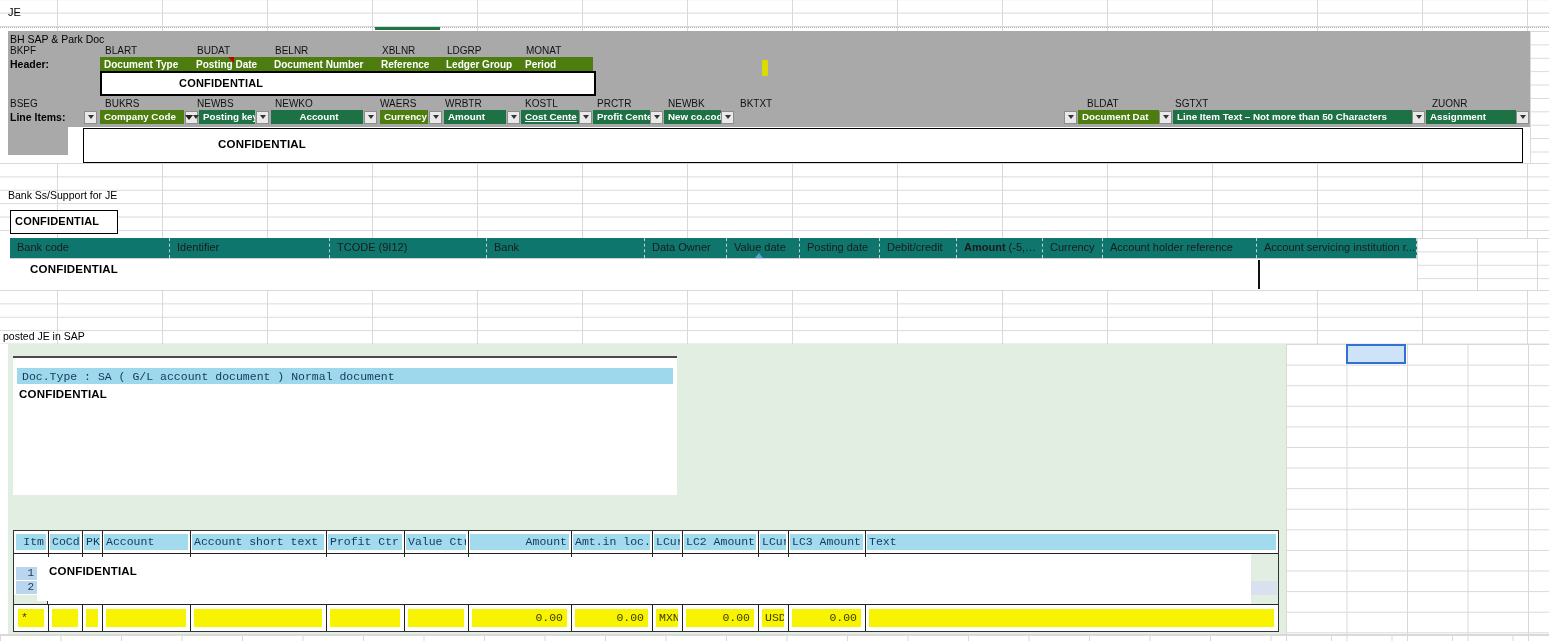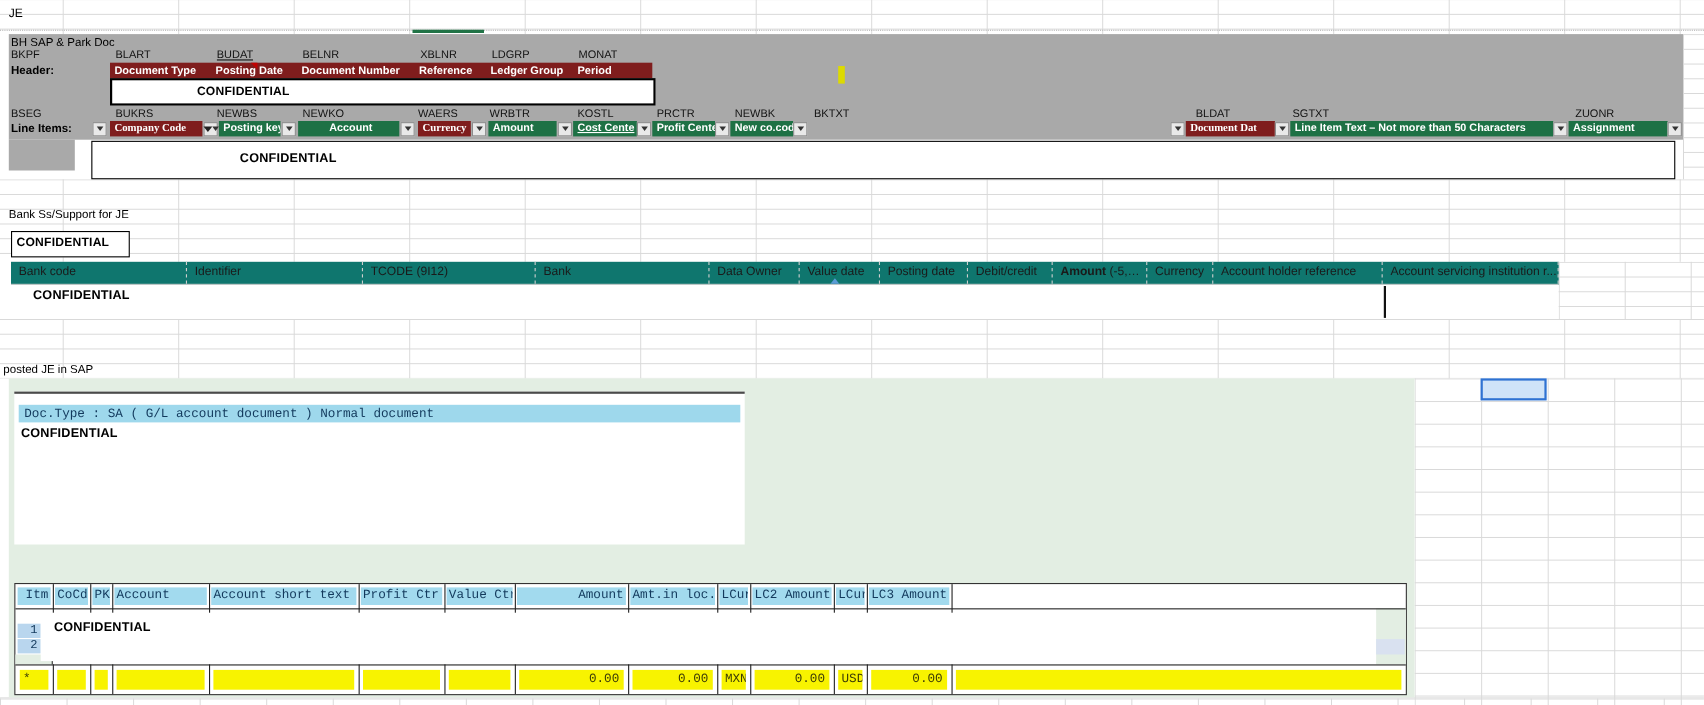--- a/index.html
+++ b/index.html
@@ -12,21 +12,21 @@
                            linear-gradient(to bottom,#d9d9d9 1px,transparent 1px);
           background-size:105px 13.4px;background-position:57px 0;}
   .grid-b{background-image:linear-gradient(to right,#d9d9d9 1px,transparent 1px),
                            linear-gradient(to bottom,#d9d9d9 1px,transparent 1px);
           background-size:60.5px 20.6px;}
   .lbl{font-size:11px;color:#000;}
   .code{font-size:10px;color:#111;}
   .conf{font-weight:bold;font-size:11px;color:#000;letter-spacing:.2px;}
   .confbox{background:#fff;border:2px solid #000;}
   .hdrcell{font-size:10px;font-weight:bold;color:#fff;}
-  .blue{background:#7f1d1d;font-family:Liberation Serif, serif;}
+  .blue{background:#4d7c0f;}
   .green{background:#1e7145;}
   .warn-text{color:#ffc000;}
   .dd{width:13px;height:13px;background:#e9e9e9;border:1px solid #8c8c8c;box-sizing:border-box;
       display:flex;align-items:center;justify-content:center;}
   .dd:after{content:"";width:0;height:0;border-left:3.5px solid transparent;
             border-right:3.5px solid transparent;border-top:4.5px solid #333;}
   .funnel{width:0;height:0;border-left:4px solid transparent;border-right:4px solid transparent;
           border-top:5px solid #222;margin-top:1px;}
   .bank-cell{font-size:11px;color:#1a1a1a;box-sizing:border-box;padding:3px 0 0 7px;
              border-right:1px dashed #cfcfcf;height:20px;}
@@ -126,20 +126,21 @@
       <div class="mono sapnavy cyan-cell nowrap" style="position: absolute; left: 90px; top: 3px; width: 84px; height: 16px; line-height: 16px; font-size: 11.5px; padding-left: 2px; padding-right: 2px; box-sizing: border-box; text-align: left;">Account</div>
       <div class="mono sapnavy cyan-cell nowrap" style="position: absolute; left: 178px; top: 3px; width: 132px; height: 16px; line-height: 16px; font-size: 11.5px; padding-left: 2px; padding-right: 2px; box-sizing: border-box; text-align: left;">Account short text</div>
       <div class="mono sapnavy cyan-cell nowrap" style="position: absolute; left: 314px; top: 3px; width: 74px; height: 16px; line-height: 16px; font-size: 11.5px; padding-left: 2px; padding-right: 2px; box-sizing: border-box; text-align: left;">Profit Ctr</div>
       <div class="mono sapnavy cyan-cell nowrap" style="position: absolute; left: 392px; top: 3px; width: 60px; height: 16px; line-height: 16px; font-size: 11.5px; padding-left: 2px; padding-right: 2px; box-sizing: border-box; text-align: left;">Value Ctr</div>
       <div class="mono sapnavy cyan-cell nowrap" style="position: absolute; left: 456px; top: 3px; width: 99px; height: 16px; line-height: 16px; font-size: 11.5px; padding-left: 2px; padding-right: 2px; box-sizing: border-box; text-align: right;">Amount</div>
       <div class="mono sapnavy cyan-cell nowrap" style="position: absolute; left: 559px; top: 3px; width: 77px; height: 16px; line-height: 16px; font-size: 11.5px; padding-left: 2px; padding-right: 2px; box-sizing: border-box; text-align: left;">Amt.in loc.cur.</div>
       <div class="mono sapnavy cyan-cell nowrap" style="position: absolute; left: 640px; top: 3px; width: 26px; height: 16px; line-height: 16px; font-size: 11.5px; padding-left: 2px; padding-right: 2px; box-sizing: border-box; text-align: left;">LCurr</div>
       <div class="mono sapnavy cyan-cell nowrap" style="position: absolute; left: 670px; top: 3px; width: 72px; height: 16px; line-height: 16px; font-size: 11.5px; padding-left: 2px; padding-right: 2px; box-sizing: border-box; text-align: right;">LC2 Amount</div>
       <div class="mono sapnavy cyan-cell nowrap" style="position: absolute; left: 746px; top: 3px; width: 26px; height: 16px; line-height: 16px; font-size: 11.5px; padding-left: 2px; padding-right: 2px; box-sizing: border-box; text-align: left;">LCur2</div>
       <div class="mono sapnavy cyan-cell nowrap" style="position: absolute; left: 776px; top: 3px; width: 73px; height: 16px; line-height: 16px; font-size: 11.5px; padding-left: 2px; padding-right: 2px; box-sizing: border-box; text-align: right;">LC3 Amount</div>
+      <div class="mono sapnavy cyan-cell nowrap" style="position: absolute; left: 853px; top: 3px; width: 409px; height: 16px; line-height: 16px; font-size: 11.5px; padding-left: 2px; padding-right: 2px; box-sizing: border-box; text-align: left;">Text</div>
       <div class="tbl-line" style="position: absolute; left: 0px; top: 22px; width: 1264px; height: 1px;"></div>
       <div class="tbl-line" style="position: absolute; left: 34px; top: 0px; width: 1px; height: 36px;"></div>
       <div class="tbl-line" style="position: absolute; left: 34px; top: 73px; width: 1px; height: 27px;"></div>
       <div class="tbl-line" style="position: absolute; left: 68px; top: 0px; width: 1px; height: 36px;"></div>
       <div class="tbl-line" style="position: absolute; left: 68px; top: 73px; width: 1px; height: 27px;"></div>
       <div class="tbl-line" style="position: absolute; left: 88px; top: 0px; width: 1px; height: 36px;"></div>
       <div class="tbl-line" style="position: absolute; left: 88px; top: 73px; width: 1px; height: 27px;"></div>
       <div class="tbl-line" style="position: absolute; left: 176px; top: 0px; width: 1px; height: 36px;"></div>
       <div class="tbl-line" style="position: absolute; left: 176px; top: 73px; width: 1px; height: 27px;"></div>
       <div class="tbl-line" style="position: absolute; left: 312px; top: 0px; width: 1px; height: 36px;"></div>
@@ -178,21 +179,21 @@
       <div class="mono yellow-cell nowrap" style="position: absolute; left: 458px; top: 78px; width: 95px; height: 18px; line-height: 18px; font-size: 11.5px; padding-left: 3px; padding-right: 4px; box-sizing: border-box; text-align: right;">0.00</div>
       <div class="mono yellow-cell nowrap" style="position: absolute; left: 561px; top: 78px; width: 73px; height: 18px; line-height: 18px; font-size: 11.5px; padding-left: 3px; padding-right: 4px; box-sizing: border-box; text-align: right;">0.00</div>
       <div class="mono yellow-cell nowrap" style="position: absolute; left: 642px; top: 78px; width: 22px; height: 18px; line-height: 18px; font-size: 11.5px; padding-left: 3px; padding-right: 4px; box-sizing: border-box; text-align: right;">MXN</div>
       <div class="mono yellow-cell nowrap" style="position: absolute; left: 672px; top: 78px; width: 68px; height: 18px; line-height: 18px; font-size: 11.5px; padding-left: 3px; padding-right: 4px; box-sizing: border-box; text-align: right;">0.00</div>
       <div class="mono yellow-cell nowrap" style="position: absolute; left: 748px; top: 78px; width: 22px; height: 18px; line-height: 18px; font-size: 11.5px; padding-left: 3px; padding-right: 4px; box-sizing: border-box; text-align: left;">USD</div>
       <div class="mono yellow-cell nowrap" style="position: absolute; left: 778px; top: 78px; width: 69px; height: 18px; line-height: 18px; font-size: 11.5px; padding-left: 3px; padding-right: 4px; box-sizing: border-box; text-align: right;">0.00</div>
       <div class="mono yellow-cell nowrap" style="position: absolute; left: 855px; top: 78px; width: 405px; height: 18px; line-height: 18px; font-size: 11.5px; padding-left: 3px; padding-right: 4px; box-sizing: border-box; text-align: left;"></div>
     </div>
 
 <div class="code nowrap" style="position: absolute; left: 105px; top: 45px;">BLART</div>
-    <div class="code nowrap" style="position: absolute; left: 197px; top: 45px; text-decoration: underline;">BUDAT</div>
+    <div class="code nowrap" style="position: absolute; left: 197px; top: 45px;">BUDAT</div>
     <div class="code nowrap" style="position: absolute; left: 275px; top: 45px;">BELNR</div>
     <div class="code nowrap" style="position: absolute; left: 382px; top: 45px;">XBLNR</div>
     <div class="code nowrap" style="position: absolute; left: 447px; top: 45px;">LDGRP</div>
     <div class="code nowrap" style="position: absolute; left: 526px; top: 45px;">MONAT</div>
     <div class="hdrcell nowrap" style="position: absolute; left: 104px; top: 59px; width: 87px;">Document Type</div>
     <div class="hdrcell nowrap" style="position: absolute; left: 196px; top: 59px; width: 73px;">Posting Date</div>
     <div class="hdrcell nowrap" style="position: absolute; left: 274px; top: 59px; width: 102px;">Document Number</div>
     <div class="hdrcell nowrap" style="position: absolute; left: 381px; top: 59px; width: 60px;">Reference</div>
     <div class="hdrcell nowrap" style="position: absolute; left: 446px; top: 59px; width: 74px;">Ledger Group</div>
     <div class="hdrcell nowrap" style="position: absolute; left: 525px; top: 59px; width: 67px;">Period</div>

